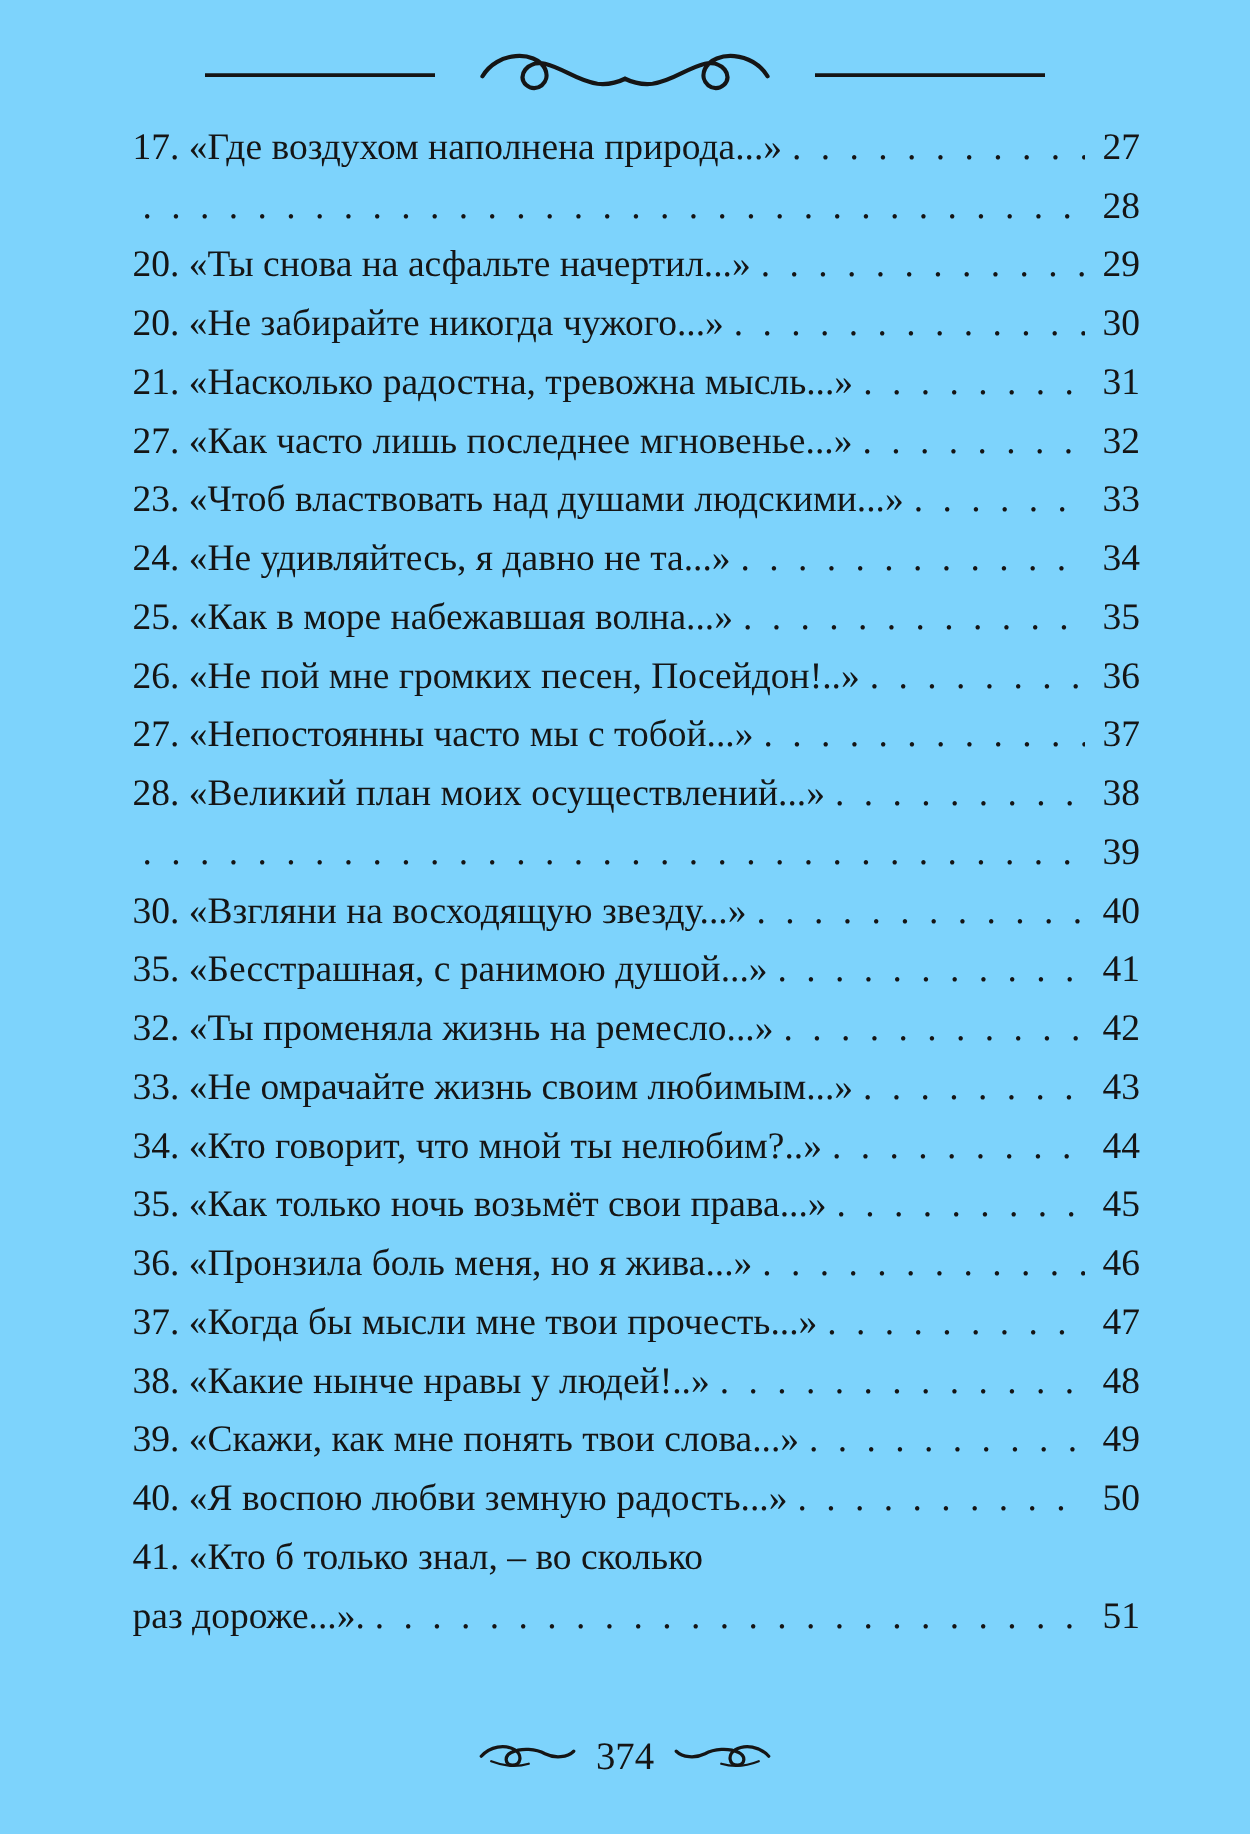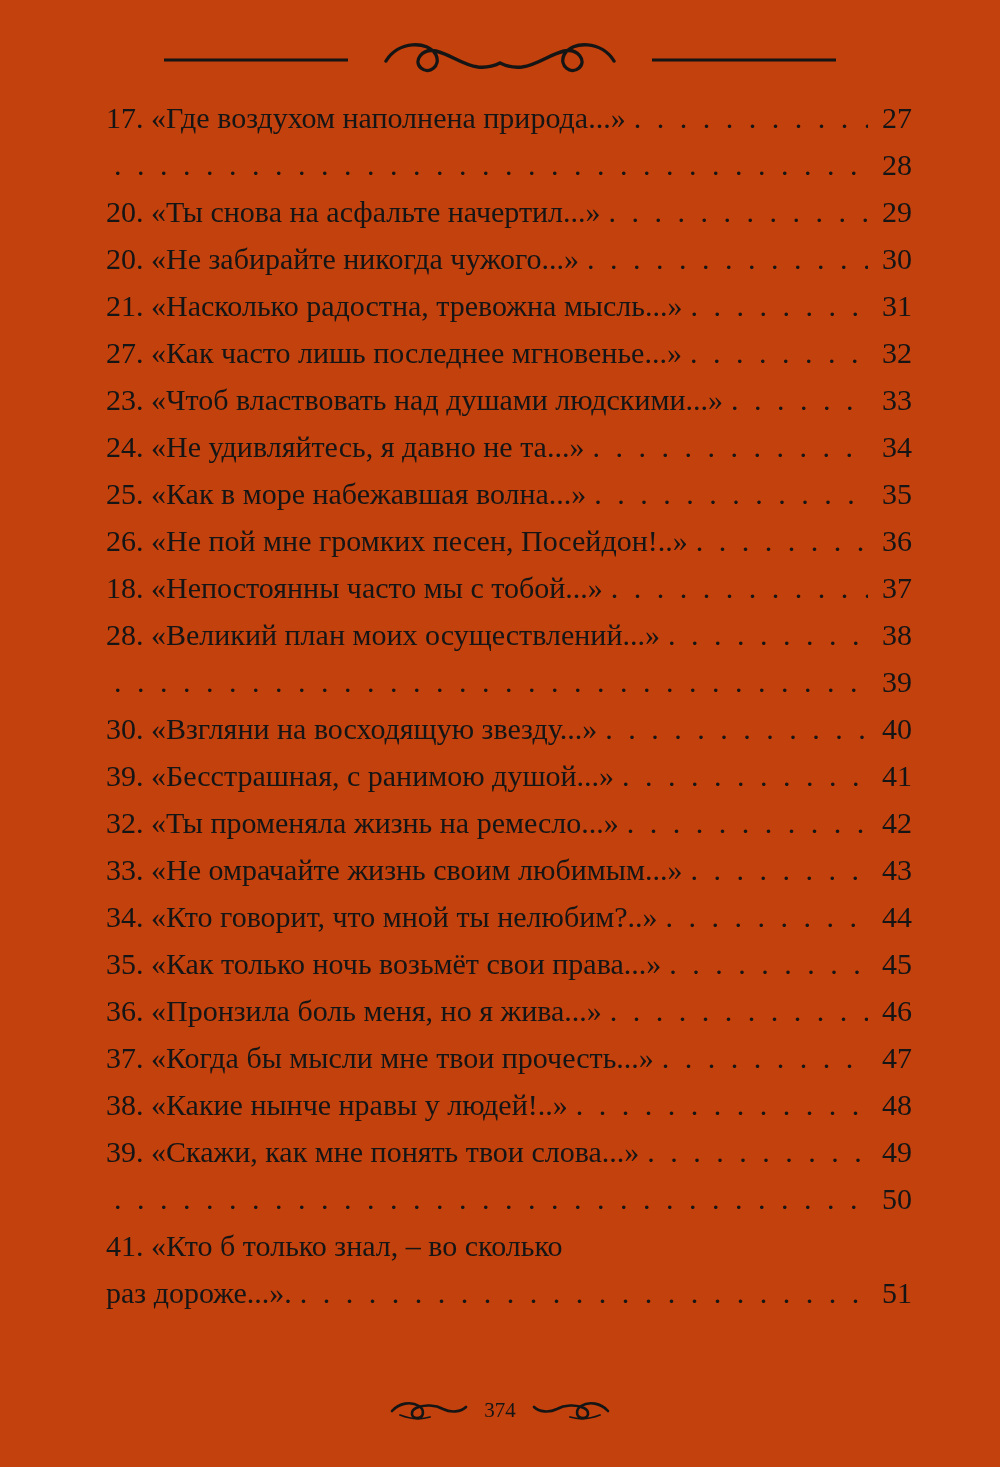--- a/index.html
+++ b/index.html
@@ -1,21 +1,21 @@
 <!DOCTYPE html>
 <html lang="ru"><head>
 <meta charset="utf-8">
 <style>
   html, body { margin: 0; padding: 0; background: #e8e8e8; }
   .page {
     position: relative;
     width: 1000px;
     height: 1467px;
     margin: 0 auto;
-    background: #c2410c;
+    background: #7dd3fc;
     font-family: "Liberation Serif", "DejaVu Serif", serif;
     color: #151515;
     overflow: hidden;
   }
   .top-ornament {
     display: block;
     margin: 36px auto 0 auto;
   }
   .toc {
     margin: 12px 88px 0 106px; 
@@ -44,21 +44,21 @@
     text-align: right;
   }
   .footer {
     position: absolute;
     left: 0; right: 0;
     bottom: 44px;
     display: flex;
     justify-content: center;
     align-items: center;
     gap: 16px;
-    font-size: 21px;
+    font-size: 31px;
   }
   .flourish { display: block; }
   .flourish.mirrored { transform: scaleX(-1); }
 </style>
 </head>
 <body>
 
 <div class="page">
 
   <svg class="top-ornament" width="1000" height="46" viewBox="0 0 1000 46" aria-hidden="true">
@@ -116,40 +116,40 @@
         <span class="entry-text">25. «Как в море набежавшая волна...»</span>
         <span class="leader">. . . . . . . . . . . . . . . . . . . . . . . . . . . . . . . . . . . . . . . . . . . . . . . . . . . . . . . . . . . . . . . . . . . . . . . . . . . . . . . . </span>
         <span class="entry-page">35</span>
       </div>
       <div class="toc-row">
         <span class="entry-text">26. «Не пой мне громких песен, Посейдон!..»</span>
         <span class="leader">. . . . . . . . . . . . . . . . . . . . . . . . . . . . . . . . . . . . . . . . . . . . . . . . . . . . . . . . . . . . . . . . . . . . . . . . . . . . . . . . </span>
         <span class="entry-page">36</span>
       </div>
       <div class="toc-row">
-        <span class="entry-text">18. «Непостоянны часто мы с тобой...»</span>
+        <span class="entry-text">27. «Непостоянны часто мы с тобой...»</span>
         <span class="leader">. . . . . . . . . . . . . . . . . . . . . . . . . . . . . . . . . . . . . . . . . . . . . . . . . . . . . . . . . . . . . . . . . . . . . . . . . . . . . . . . </span>
         <span class="entry-page">37</span>
       </div>
       <div class="toc-row">
         <span class="entry-text">28. «Великий план моих осуществлений...»</span>
         <span class="leader">. . . . . . . . . . . . . . . . . . . . . . . . . . . . . . . . . . . . . . . . . . . . . . . . . . . . . . . . . . . . . . . . . . . . . . . . . . . . . . . . </span>
         <span class="entry-page">38</span>
       </div>
       <div class="toc-row">
         <span class="leader">. . . . . . . . . . . . . . . . . . . . . . . . . . . . . . . . . . . . . . . . . . . . . . . . . . . . . . . . . . . . . . . . . . . . . . . . . . . . . . . . </span>
         <span class="entry-page">39</span>
       </div>
       <div class="toc-row">
         <span class="entry-text">30. «Взгляни на восходящую звезду...»</span>
         <span class="leader">. . . . . . . . . . . . . . . . . . . . . . . . . . . . . . . . . . . . . . . . . . . . . . . . . . . . . . . . . . . . . . . . . . . . . . . . . . . . . . . . </span>
         <span class="entry-page">40</span>
       </div>
       <div class="toc-row">
-        <span class="entry-text">39. «Бесстрашная, с ранимою душой...»</span>
+        <span class="entry-text">35. «Бесстрашная, с ранимою душой...»</span>
         <span class="leader">. . . . . . . . . . . . . . . . . . . . . . . . . . . . . . . . . . . . . . . . . . . . . . . . . . . . . . . . . . . . . . . . . . . . . . . . . . . . . . . . </span>
         <span class="entry-page">41</span>
       </div>
       <div class="toc-row">
         <span class="entry-text">32. «Ты променяла жизнь на ремесло...»</span>
         <span class="leader">. . . . . . . . . . . . . . . . . . . . . . . . . . . . . . . . . . . . . . . . . . . . . . . . . . . . . . . . . . . . . . . . . . . . . . . . . . . . . . . . </span>
         <span class="entry-page">42</span>
       </div>
       <div class="toc-row">
         <span class="entry-text">33. «Не омрачайте жизнь своим любимым...»</span>
@@ -180,20 +180,21 @@
         <span class="entry-text">38. «Какие нынче нравы у людей!..»</span>
         <span class="leader">. . . . . . . . . . . . . . . . . . . . . . . . . . . . . . . . . . . . . . . . . . . . . . . . . . . . . . . . . . . . . . . . . . . . . . . . . . . . . . . . </span>
         <span class="entry-page">48</span>
       </div>
       <div class="toc-row">
         <span class="entry-text">39. «Скажи, как мне понять твои слова...»</span>
         <span class="leader">. . . . . . . . . . . . . . . . . . . . . . . . . . . . . . . . . . . . . . . . . . . . . . . . . . . . . . . . . . . . . . . . . . . . . . . . . . . . . . . . </span>
         <span class="entry-page">49</span>
       </div>
       <div class="toc-row">
+        <span class="entry-text">40. «Я воспою любви земную радость...»</span>
         <span class="leader">. . . . . . . . . . . . . . . . . . . . . . . . . . . . . . . . . . . . . . . . . . . . . . . . . . . . . . . . . . . . . . . . . . . . . . . . . . . . . . . . </span>
         <span class="entry-page">50</span>
       </div>
       <div class="toc-row">
         <span class="entry-text">41. «Кто б только знал, – во сколько</span>
       </div>
       <div class="toc-row">
         <span class="entry-text">раз дороже...».</span>
         <span class="leader">. . . . . . . . . . . . . . . . . . . . . . . . . . . . . . . . . . . . . . . . . . . . . . . . . . . . . . . . . . . . . . . . . . . . . . . . . . . . . . . . </span>
         <span class="entry-page">51</span>

